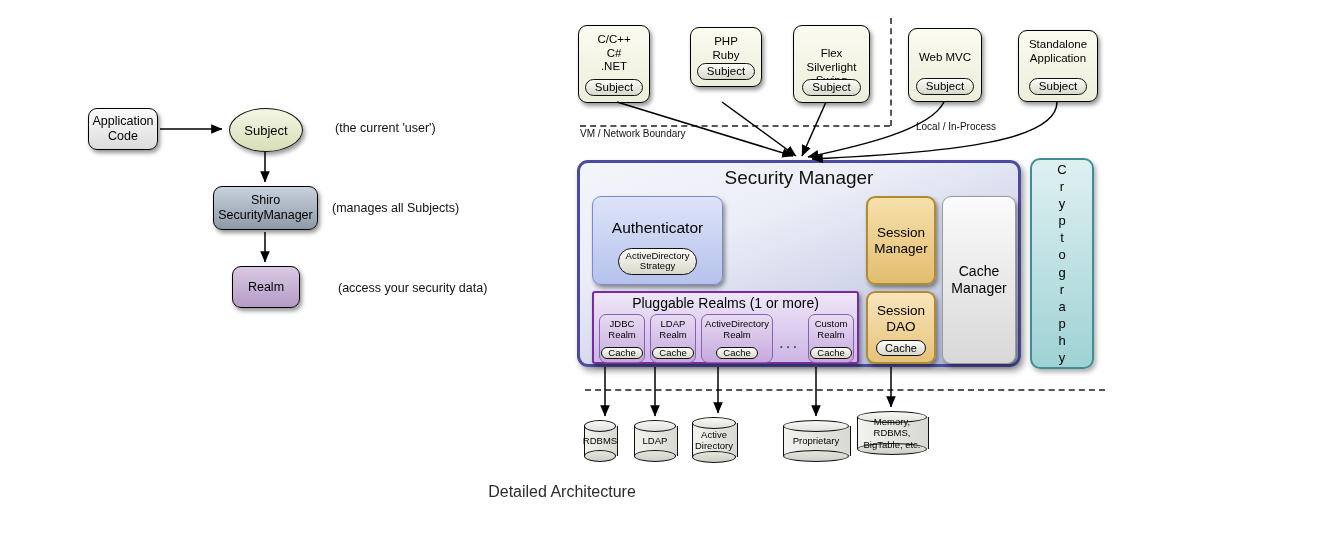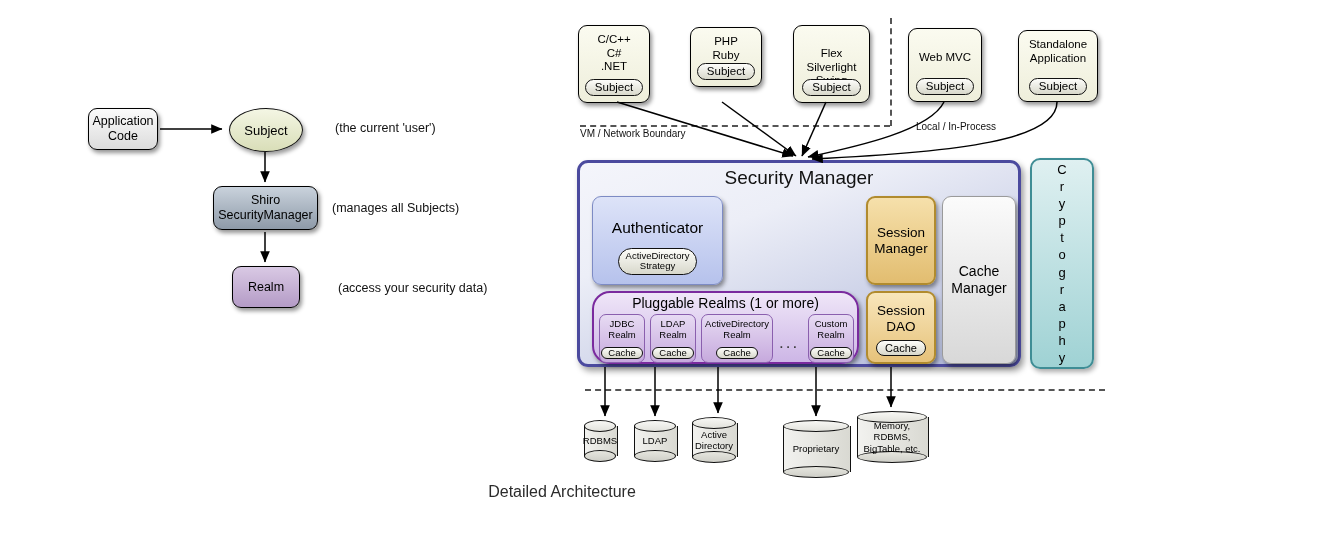--- a/index.html
+++ b/index.html
@@ -49,21 +49,21 @@
   .sessmgr{left:286px;top:33px;width:70px;height:89px;border:2px solid #b18b2e;
            background:linear-gradient(#f6e0ab,#e2bd70);font-size:13.5px;}
   .sessdao{left:286px;top:128px;width:70px;height:73px;border:2px solid #b18b2e;
            background:linear-gradient(#f8e6bb,#e6c27a);font-size:13.5px;
            justify-content:flex-start;padding-top:10px;}
   .sessdao .pill{position:absolute;bottom:6px;font-size:11px;padding:1px 8px;}
   .cachemgr{left:362px;top:33px;width:74px;height:168px;border:1.6px solid #9a9a9a;
             background:linear-gradient(#fbfbfb,#d8d8d8);font-size:14px;}
   .realms{left:12px;top:128px;width:267px;height:73px;border:2.4px solid #7a2a9e;
           background:linear-gradient(#efe6f8,#cdb6e6);font-size:14px;
-          justify-content:flex-start;padding-top:2px;border-radius:18px;}
+          justify-content:flex-start;padding-top:2px;border-radius:3px;}
   .realmbox{position:absolute;box-sizing:border-box;border:1.6px solid #8a5fae;
             border-radius:7px;background:linear-gradient(#e7dbf3,#c6a9dd);
             display:flex;flex-direction:column;align-items:center;
             font-size:9.5px;line-height:1.12;padding-top:4px;}
   .realmbox .pill{position:absolute;bottom:3px;font-size:9.5px;padding:0 6px;}
   .dots{position:absolute;font-size:17px;letter-spacing:2px;color:#3a3a3a;}
   #crypto{left:1030px;top:158px;width:64px;height:211px;border:2.4px solid #3f8d95;
           border-radius:10px;box-sizing:border-box;
           background:linear-gradient(#dff0f1,#9fd2d4);position:absolute;
           display:flex;flex-direction:column;align-items:center;justify-content:center;
@@ -231,27 +231,27 @@
   <div class="top"></div>
   <div class="lbl">LDAP</div>
 </div>
 <div class="cyl" style="left:692px;top:417px;width:44px;height:46px;">
   <div class="body"></div>
   <div class="bot"></div>
   <div class="top"></div>
   <div class="lbl">Active
 Directory</div>
 </div>
-<div class="cyl" style="left:783px;top:420px;width:66px;height:58px;">
+<div class="cyl" style="left:783px;top:420px;width:66px;height:42px;">
   <div class="body"></div>
   <div class="bot"></div>
   <div class="top"></div>
   <div class="lbl">Proprietary</div>
 </div>
-<div class="cyl" style="left:857px;top:411px;width:70px;height:52px;">
+<div class="cyl" style="left:857px;top:411px;width:70px;height:44px;">
   <div class="body"></div>
   <div class="bot"></div>
   <div class="top"></div>
   <div class="lbl">Memory,
 RDBMS,
 BigTable, etc.</div>
 </div>
 
 <div id="caption">Detailed Architecture</div>
 

